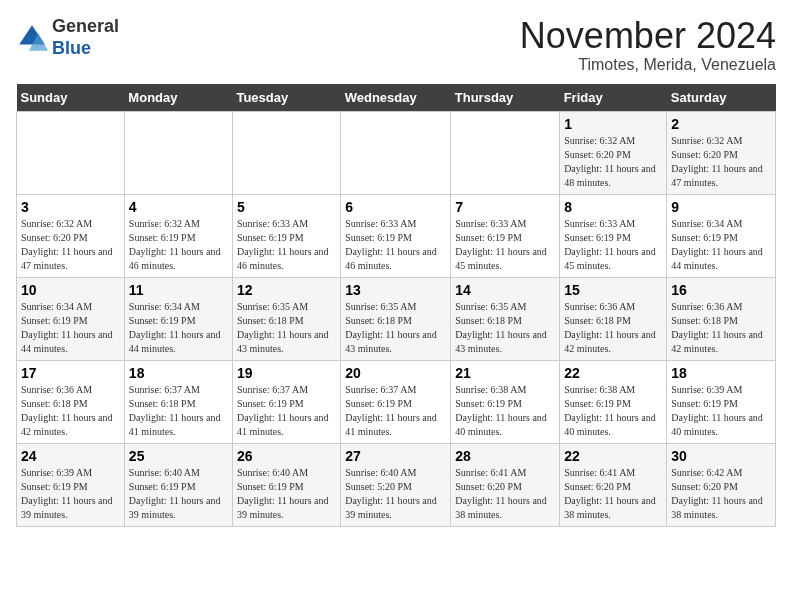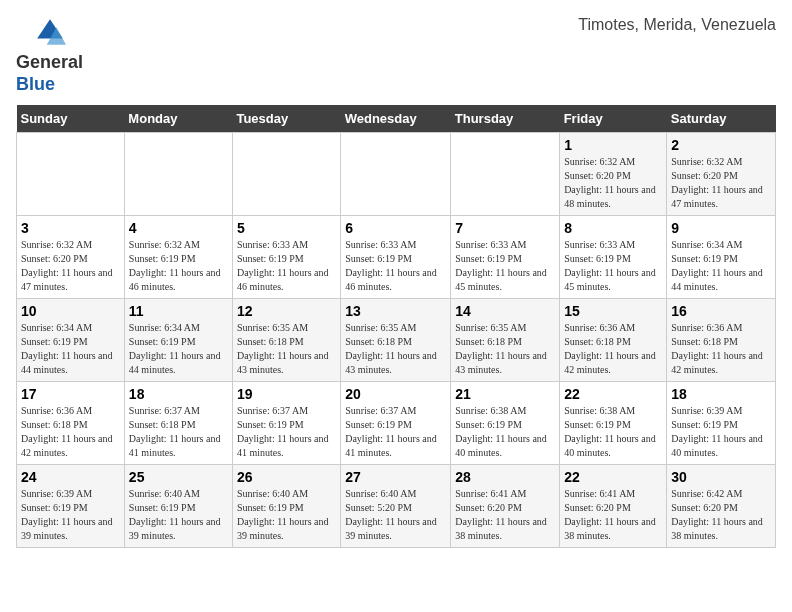--- a/index.html
+++ b/index.html
@@ -13,21 +13,20 @@
     .header-area {
       display: flex;
       justify-content: space-between;
       align-items: flex-start;
       margin-bottom: 10px;
     }
     .logo {
       display: flex;
       align-items: center;
       gap: 4px;
-      flex-direction: column;
     }
     .logo-text {
       font-size: 18px;
       font-weight: bold;
       line-height: 1.2;
     }
     .logo-general { color: #333; }
     .logo-blue { color: #1a5fa8; }
     .logo-icon {
       width: 32px;
@@ -94,20 +93,21 @@
     <svg class="logo-icon" viewBox="0 0 40 40" xmlns="http://www.w3.org/2000/svg">
       <polygon points="20,4 36,28 4,28" fill="#1a5fa8"></polygon>
       <polygon points="28,14 40,36 16,36" fill="#4a9ad4" opacity="0.7"></polygon>
     </svg>
     <div class="logo-text">
       <span class="logo-general">General</span><br>
       <span class="logo-blue">Blue</span>
     </div>
   </div>
   <div class="title-area">
+    <div class="month-title">November 2024</div>
     <div class="subtitle">Timotes, Merida, Venezuela</div>
   </div>
 </div>
 
 <table>
   <thead>
     <tr>
     <th>Sunday</th>
         <th>Monday</th>
         <th>Tuesday</th>

